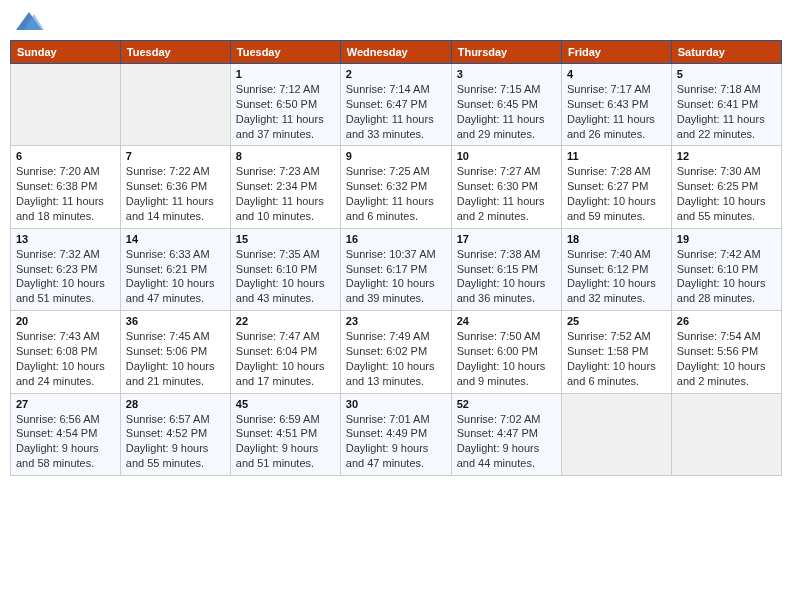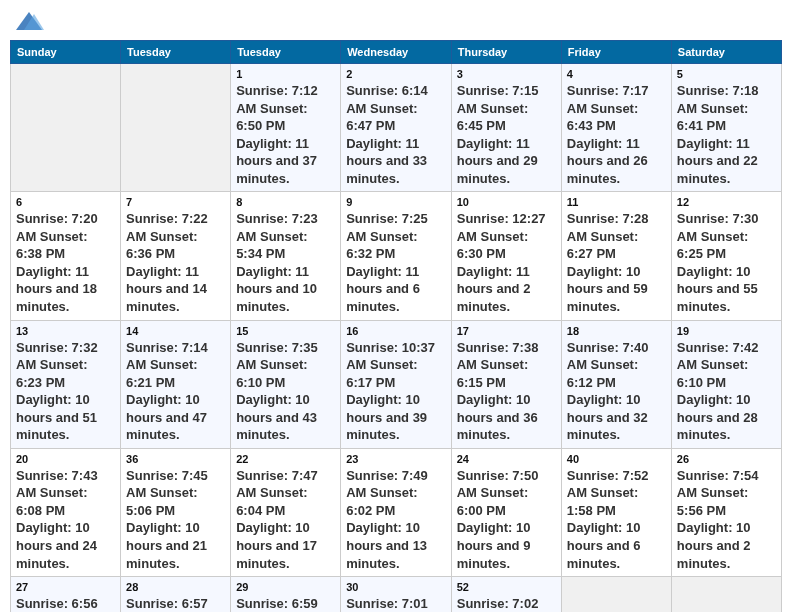--- a/index.html
+++ b/index.html
@@ -44,21 +44,21 @@
     .location {
       font-size: 14px;
       color: #555;
     }
     table {
       width: 100%;
       border-collapse: collapse;
       font-size: 10px;
     }
     thead tr th {
-      background-color: #0369a1;
+      background-color: #c2410c;
       color: #fff;
       text-align: left;
       padding: 5px 6px;
       font-size: 11px;
       font-weight: bold;
       border: 1px solid #1e5a9a;
     }
     tbody tr td {
       border: 1px solid #ccc;
       vertical-align: top;
@@ -73,23 +73,22 @@
       background-color: #fff;
     }
     .day-num {
       font-weight: bold;
       font-size: 11px;
       margin-bottom: 2px;
       color: #111;
     }
     .day-info {
       color: #333;
-      font-size: 13px;
+      font-size: 11px;
       line-height: 1.35;
-      font-weight: bold;
     }
     .empty-cell {
       background-color: #f0f0f0 !important;
     }
   </style>
 </head>
 <body>
 
 <div class="header">
   <div class="logo">
@@ -125,21 +124,21 @@
         <td class="empty-cell"></td>
         <td class="empty-cell"></td>
         <td>
           <div class="day-num">1</div>
           <div class="day-info">Sunrise: 7:12 AM
 Sunset: 6:50 PM
 Daylight: 11 hours and 37 minutes.</div>
         </td>
         <td>
           <div class="day-num">2</div>
-          <div class="day-info">Sunrise: 6:14 AM
+          <div class="day-info">Sunrise: 7:14 AM
 Sunset: 6:47 PM
 Daylight: 11 hours and 33 minutes.</div>
         </td>
         <td>
           <div class="day-num">3</div>
           <div class="day-info">Sunrise: 7:15 AM
 Sunset: 6:45 PM
 Daylight: 11 hours and 29 minutes.</div>
         </td>
         <td>
@@ -164,32 +163,32 @@
         </td>
         <td>
           <div class="day-num">7</div>
           <div class="day-info">Sunrise: 7:22 AM
 Sunset: 6:36 PM
 Daylight: 11 hours and 14 minutes.</div>
         </td>
         <td>
           <div class="day-num">8</div>
           <div class="day-info">Sunrise: 7:23 AM
-Sunset: 5:34 PM
+Sunset: 2:34 PM
 Daylight: 11 hours and 10 minutes.</div>
         </td>
         <td>
           <div class="day-num">9</div>
           <div class="day-info">Sunrise: 7:25 AM
 Sunset: 6:32 PM
 Daylight: 11 hours and 6 minutes.</div>
         </td>
         <td>
           <div class="day-num">10</div>
-          <div class="day-info">Sunrise: 12:27 AM
+          <div class="day-info">Sunrise: 7:27 AM
 Sunset: 6:30 PM
 Daylight: 11 hours and 2 minutes.</div>
         </td>
         <td>
           <div class="day-num">11</div>
           <div class="day-info">Sunrise: 7:28 AM
 Sunset: 6:27 PM
 Daylight: 10 hours and 59 minutes.</div>
         </td>
         <td>
@@ -201,21 +200,21 @@
       </tr>
       <tr>
         <td>
           <div class="day-num">13</div>
           <div class="day-info">Sunrise: 7:32 AM
 Sunset: 6:23 PM
 Daylight: 10 hours and 51 minutes.</div>
         </td>
         <td>
           <div class="day-num">14</div>
-          <div class="day-info">Sunrise: 7:14 AM
+          <div class="day-info">Sunrise: 6:33 AM
 Sunset: 6:21 PM
 Daylight: 10 hours and 47 minutes.</div>
         </td>
         <td>
           <div class="day-num">15</div>
           <div class="day-info">Sunrise: 7:35 AM
 Sunset: 6:10 PM
 Daylight: 10 hours and 43 minutes.</div>
         </td>
         <td>
@@ -268,21 +267,21 @@
 Sunset: 6:02 PM
 Daylight: 10 hours and 13 minutes.</div>
         </td>
         <td>
           <div class="day-num">24</div>
           <div class="day-info">Sunrise: 7:50 AM
 Sunset: 6:00 PM
 Daylight: 10 hours and 9 minutes.</div>
         </td>
         <td>
-          <div class="day-num">40</div>
+          <div class="day-num">25</div>
           <div class="day-info">Sunrise: 7:52 AM
 Sunset: 1:58 PM
 Daylight: 10 hours and 6 minutes.</div>
         </td>
         <td>
           <div class="day-num">26</div>
           <div class="day-info">Sunrise: 7:54 AM
 Sunset: 5:56 PM
 Daylight: 10 hours and 2 minutes.</div>
         </td>
@@ -294,21 +293,21 @@
 Sunset: 4:54 PM
 Daylight: 9 hours and 58 minutes.</div>
         </td>
         <td>
           <div class="day-num">28</div>
           <div class="day-info">Sunrise: 6:57 AM
 Sunset: 4:52 PM
 Daylight: 9 hours and 55 minutes.</div>
         </td>
         <td>
-          <div class="day-num">29</div>
+          <div class="day-num">45</div>
           <div class="day-info">Sunrise: 6:59 AM
 Sunset: 4:51 PM
 Daylight: 9 hours and 51 minutes.</div>
         </td>
         <td>
           <div class="day-num">30</div>
           <div class="day-info">Sunrise: 7:01 AM
 Sunset: 4:49 PM
 Daylight: 9 hours and 47 minutes.</div>
         </td>

